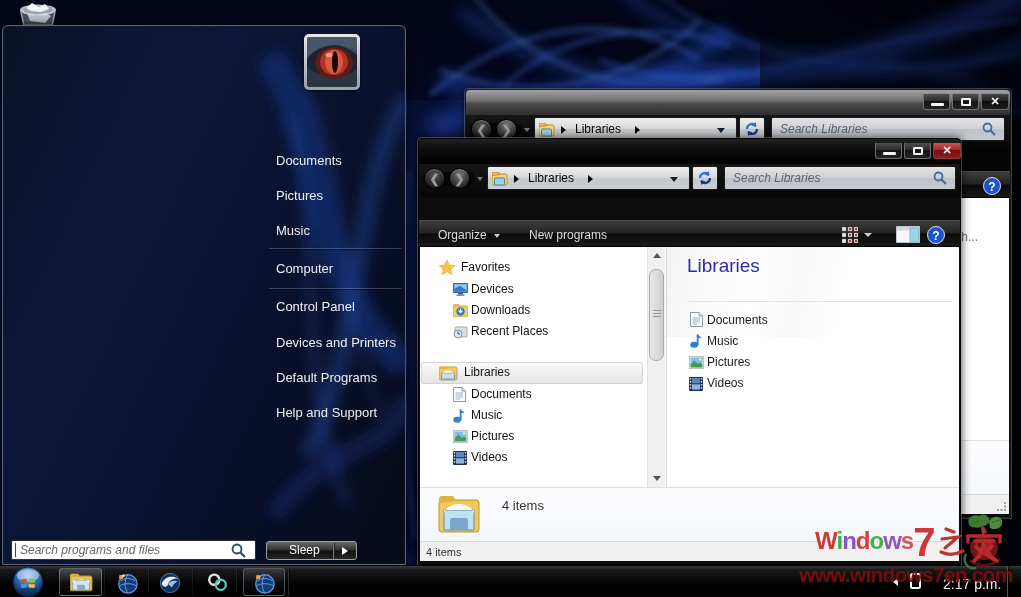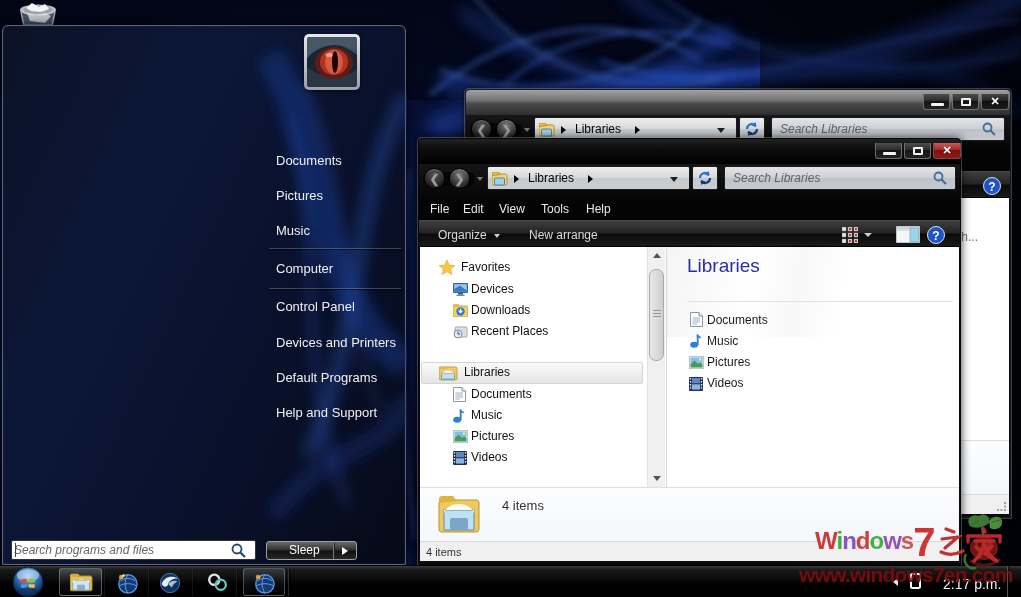--- a/index.html
+++ b/index.html
@@ -30,21 +30,21 @@
 .vsc{left:227px;top:0;bottom:0;width:18px;background:#f0f0f0;border-left:1px solid #e3e3e3;}
 .mainp{left:246px;right:0;top:0;bottom:0;background:#fff;border-left:1px solid #d6d6d6;}
 .details{left:1px;right:1px;bottom:23px;height:54px;background:linear-gradient(#fdfdfe,#f4f7fb);border-top:1px solid #d8dfe8;}
 .stat{left:1px;right:1px;bottom:3px;height:20px;background:#f0f0f0;border-top:1px solid #d9d9d9;color:#333;font-size:11px;}
 .navitem{height:21px;line-height:21px;text-align:right;}
 .ritem{font-size:12px;color:#1a1a1a;}
 
 #sm{left:2px;top:25px;width:404px;height:540px;background:linear-gradient(115deg,#0b1226 0%,#0c1738 30%,#0a1230 55%,#060a18 100%);border:1px solid #58627a;border-radius:6px 6px 0 0;box-shadow:inset 0 0 1px rgba(255,255,255,.35), 0 0 8px rgba(0,0,0,.8);}
 #smwhite{left:6px;top:8px;width:250px;height:497px;background:#fff;border:1px solid #2a2a2a;border-radius:2px;}
 .smarrow{width:0;height:0;border-left:5px solid #000;border-top:4px solid transparent;border-bottom:4px solid transparent;}
-#smsearch{left:8px;top:514px;width:245px;height:20px;background:#fff;border:1px solid #333;border-radius:2px;color:#666;font-style:italic;font-size:12px;line-height:18px;padding-left:2px;}
+#smsearch{left:8px;top:514px;width:245px;height:20px;background:#fff;border:1px solid #333;border-radius:2px;color:#666;font-style:italic;font-size:12px;line-height:18px;padding-left:8px;}
 #sleep{left:263px;top:515px;width:91px;height:19px;background:linear-gradient(#6a6a6a,#2f2f2f 48%,#101010 52%,#262626);border:1px solid #9aa0a8;border-radius:3px;color:#fff;font-size:12px;}
 .smr{left:273px;color:#f0f0f0;font-size:13px;}
 .smsep{height:1px;background:rgba(255,255,255,.22);box-shadow:0 1px 0 rgba(0,0,0,.6);}
 
 #tb{left:0;top:565px;width:1021px;height:32px;background:linear-gradient(#3c3c3c 0%,#191919 12%,#0a0a0a 45%,#000 60%,#000 100%);border-top:1px solid #000;}
 .tsep{top:3px;width:1px;height:27px;background:rgba(120,120,120,.35);box-shadow:1px 0 0 rgba(0,0,0,.8);}
 
 #wm1 span{position:static;}
 #wm2{left:799px;top:563px;width:224px;color:rgba(125,12,12,.92);font-size:21px;font-weight:bold;letter-spacing:-0.8px;}
 </style></head>
@@ -205,31 +205,24 @@
        <path d="M4 15 L4 10 L8.5 11.5 Z" fill="#123c86"></path>
      </svg>
    </div>
    <div class="sbox" style="left:305px;width:232px">Search Libraries
      <svg width="14" height="14" viewBox="0 0 14 14" style="position:absolute;right:8px;top:4px">
        <circle cx="5.5" cy="5.5" r="4" fill="none" stroke="#3c6e9f" stroke-width="1.8"></circle>
        <line x1="8.5" y1="8.5" x2="13" y2="13" stroke="#3c6e9f" stroke-width="2"></line>
      </svg>
    </div>
  </div>
- <div class="mbar">
-  <span style="left:11px">File</span>
-        <span style="left:44px">Edit</span>
-        <span style="left:80px">View</span>
-        <span style="left:122px">Tools</span>
-        <span style="left:167px">Help</span>
- </div>
  <div class="tool">
   <span style="position:absolute;left:19px;top:7px">Organize</span>
   <div style="left:75px;top:13px;width:0;height:0;border-top:4px solid #ccc;border-left:3.5px solid transparent;border-right:3.5px solid transparent"></div>
-  <span style="position:absolute;left:110px;top:7px">New arrange</span>
+  <span style="position:absolute;left:110px;top:7px">New programs</span>
   <svg width="16" height="16" viewBox="0 0 16 16" style="left:423px;top:6px">
     <g fill="#e8e8e8" stroke="#888" stroke-width=".5">
      <rect x="0" y="0" width="4" height="4"></rect>
             <rect x="6" y="0" width="4" height="4"></rect>
             <rect x="12" y="0" width="4" height="4"></rect>
      <rect x="0" y="6" width="4" height="4"></rect>
             <rect x="6" y="6" width="4" height="4"></rect>
             <rect x="12" y="6" width="4" height="4"></rect>
      <rect x="0" y="12" width="4" height="4"></rect>
             <rect x="6" y="12" width="4" height="4"></rect>

